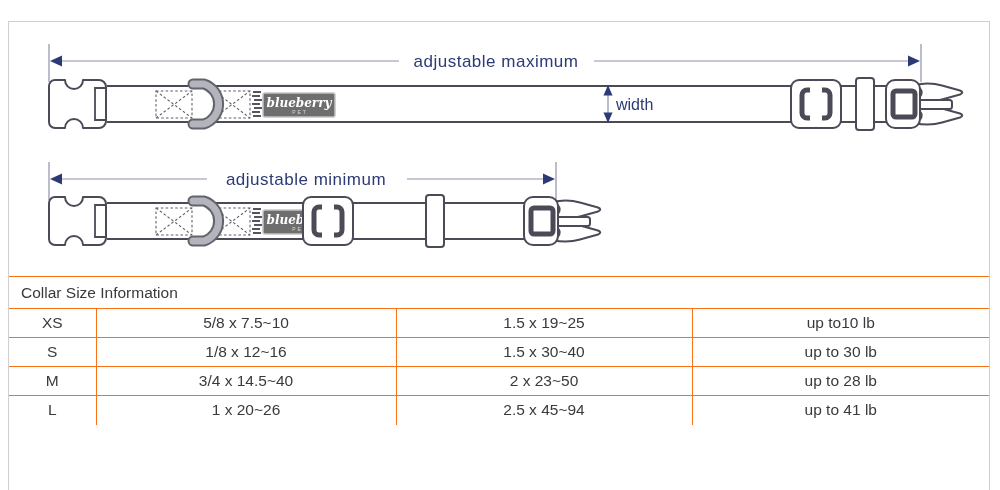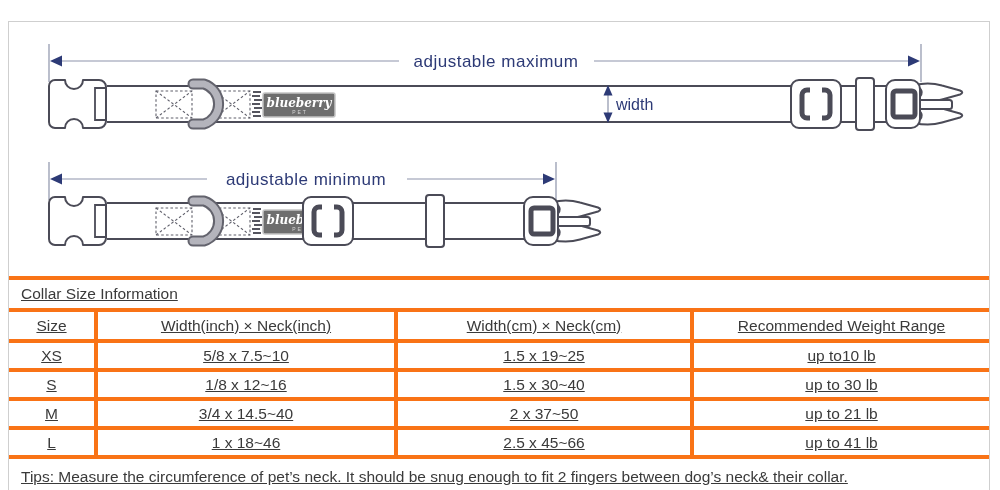--- a/index.html
+++ b/index.html
@@ -21,22 +21,22 @@
   .ring1{fill:none;stroke:#63636d;stroke-width:11;stroke-linecap:round;stroke-linejoin:round;}
   .ring2{fill:none;stroke:#b4b4bc;stroke-width:7;stroke-linecap:round;stroke-linejoin:round;}
   .coil {stroke:#55555f;stroke-width:2;fill:none;}
   .innerhw{fill:#ffffff;stroke:#4b4b57;stroke-width:5;}
   .brandtx{fill:#ffffff;font-family:"DejaVu Serif",serif;font-style:italic;font-weight:bold;font-size:12px;}
   .brandsub{fill:#d9d9d9;font-family:"Liberation Sans",sans-serif;font-size:5px;letter-spacing:2px;}
 
   
   table.sizes{position:absolute;left:0;top:254px;width:980px;table-layout:fixed;
               border-collapse:collapse;font-size:15.5px;color:#3a3a3a;}
-  .sizes th,.sizes td{border:4px solid #f97316;text-align:center;font-weight:normal;
-                      padding:0;overflow:hidden;white-space:nowrap;text-decoration:underline;}
+  .sizes th,.sizes td{border:1px solid #f97316;text-align:center;font-weight:normal;
+                      padding:0;overflow:hidden;white-space:nowrap;}
   .sizes tr > *:first-child{border-left:none;}
   .sizes tr > *:last-child{border-right:none;}
   .sizes tr:last-child > td{border-bottom:none;}
   .sizes .info-td,.sizes .tips-td{text-align:left;padding-left:12px;}
   .r-info{height:32px;} .r-head{height:31px;} .r-data{height:29px;} .r-tips{height:37px;}
 </style>
 </head>
 <body>
 
 <div class="canvas">
@@ -130,50 +130,41 @@
       <colgroup>
           <col style="width:87px">
           <col style="width:300px">
           <col style="width:296px">
           <col style="width:297px">
         </colgroup>
       <tbody>
           <tr class="r-info">
         <td class="info-td" colspan="4">Collar Size Information</td>
       </tr>
-      <tr class="r-head">
-        <th>Size</th>
-        <th>Width(inch)  ×  Neck(inch)</th>
-        <th>Width(cm)  ×  Neck(cm)</th>
-        <th>Recommended Weight Range</th>
-      </tr>
       <tr class="r-data">
         <td>XS</td>
         <td>5/8 x 7.5~10</td>
         <td>1.5 x 19~25</td>
         <td>up to10 lb</td>
       </tr>
       <tr class="r-data">
         <td>S</td>
         <td>1/8 x 12~16</td>
         <td>1.5 x 30~40</td>
         <td>up to 30 lb</td>
       </tr>
       <tr class="r-data">
         <td>M</td>
         <td>3/4 x 14.5~40</td>
-        <td>2 x 37~50</td>
-        <td>up to 21 lb</td>
+        <td>2 x 23~50</td>
+        <td>up to 28 lb</td>
       </tr>
       <tr class="r-data">
         <td>L</td>
-        <td>1 x 18~46</td>
-        <td>2.5 x 45~66</td>
+        <td>1 x 20~26</td>
+        <td>2.5 x 45~94</td>
         <td>up to 41 lb</td>
-      </tr>
-      <tr class="r-tips">
-        <td class="tips-td" colspan="4">Tips: Measure the circumference of pet’s neck. It should be snug enough to fit 2 fingers between dog’s neck&amp; their collar.</td>
       </tr>
     </tbody>
       </table>
 
   </div>
 </div>
 
 </body></html>

